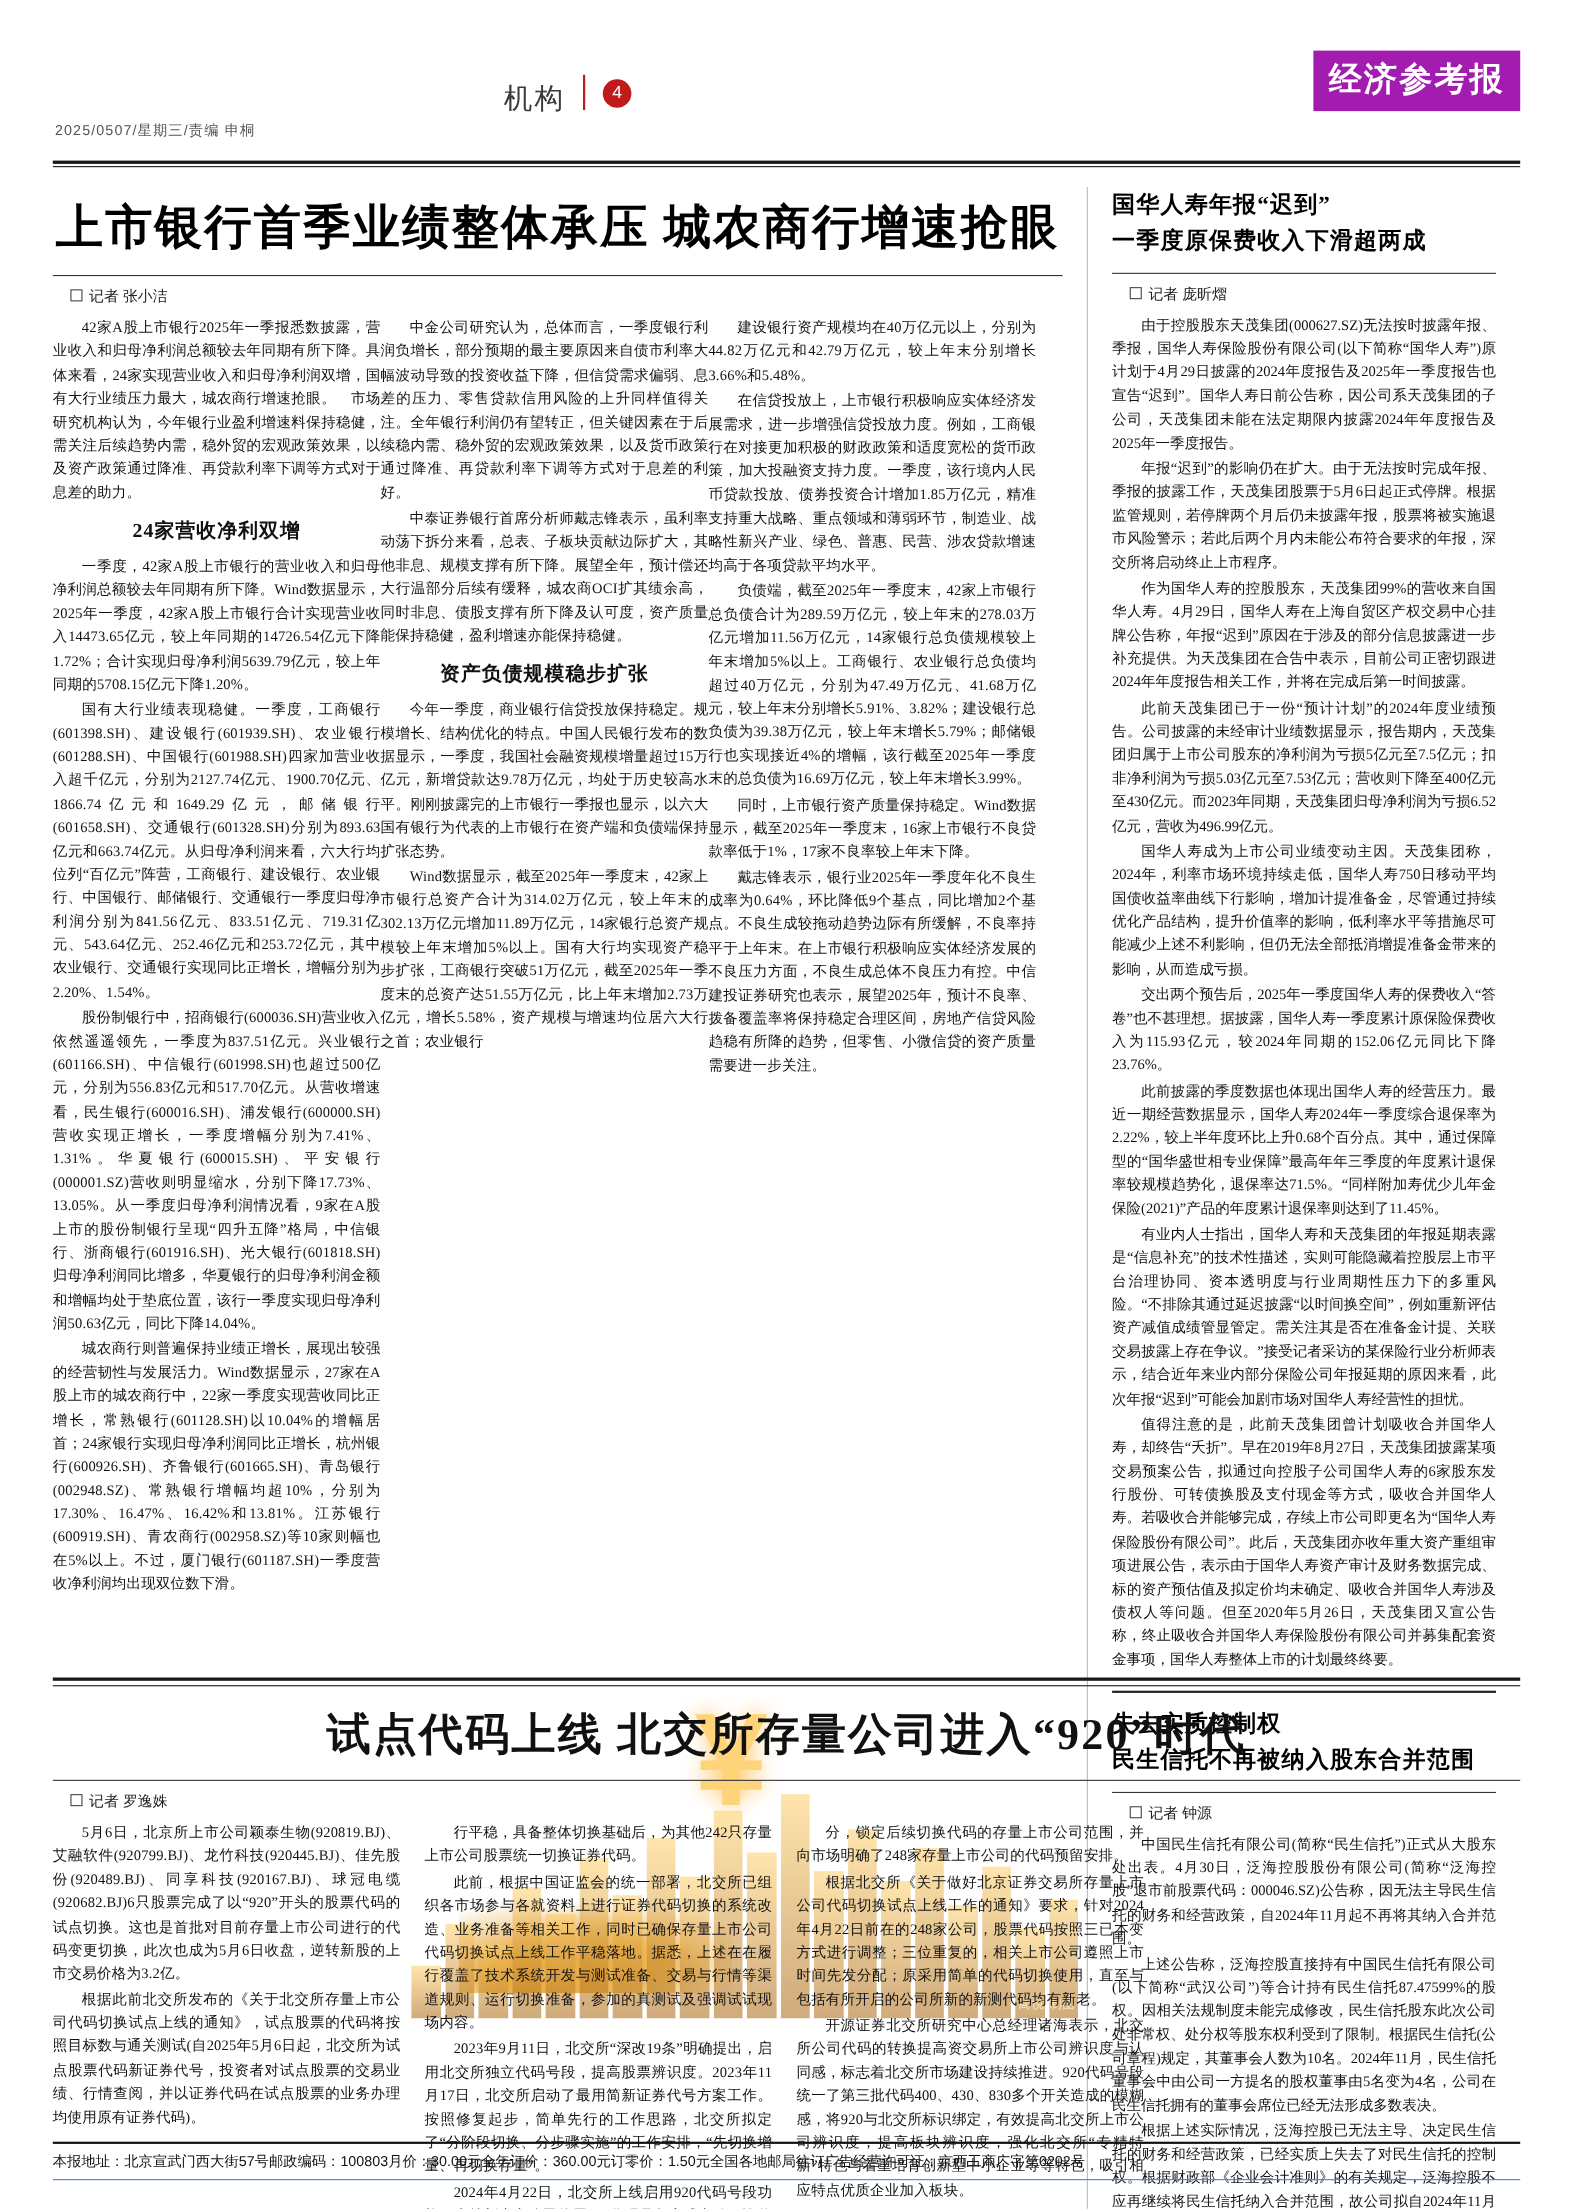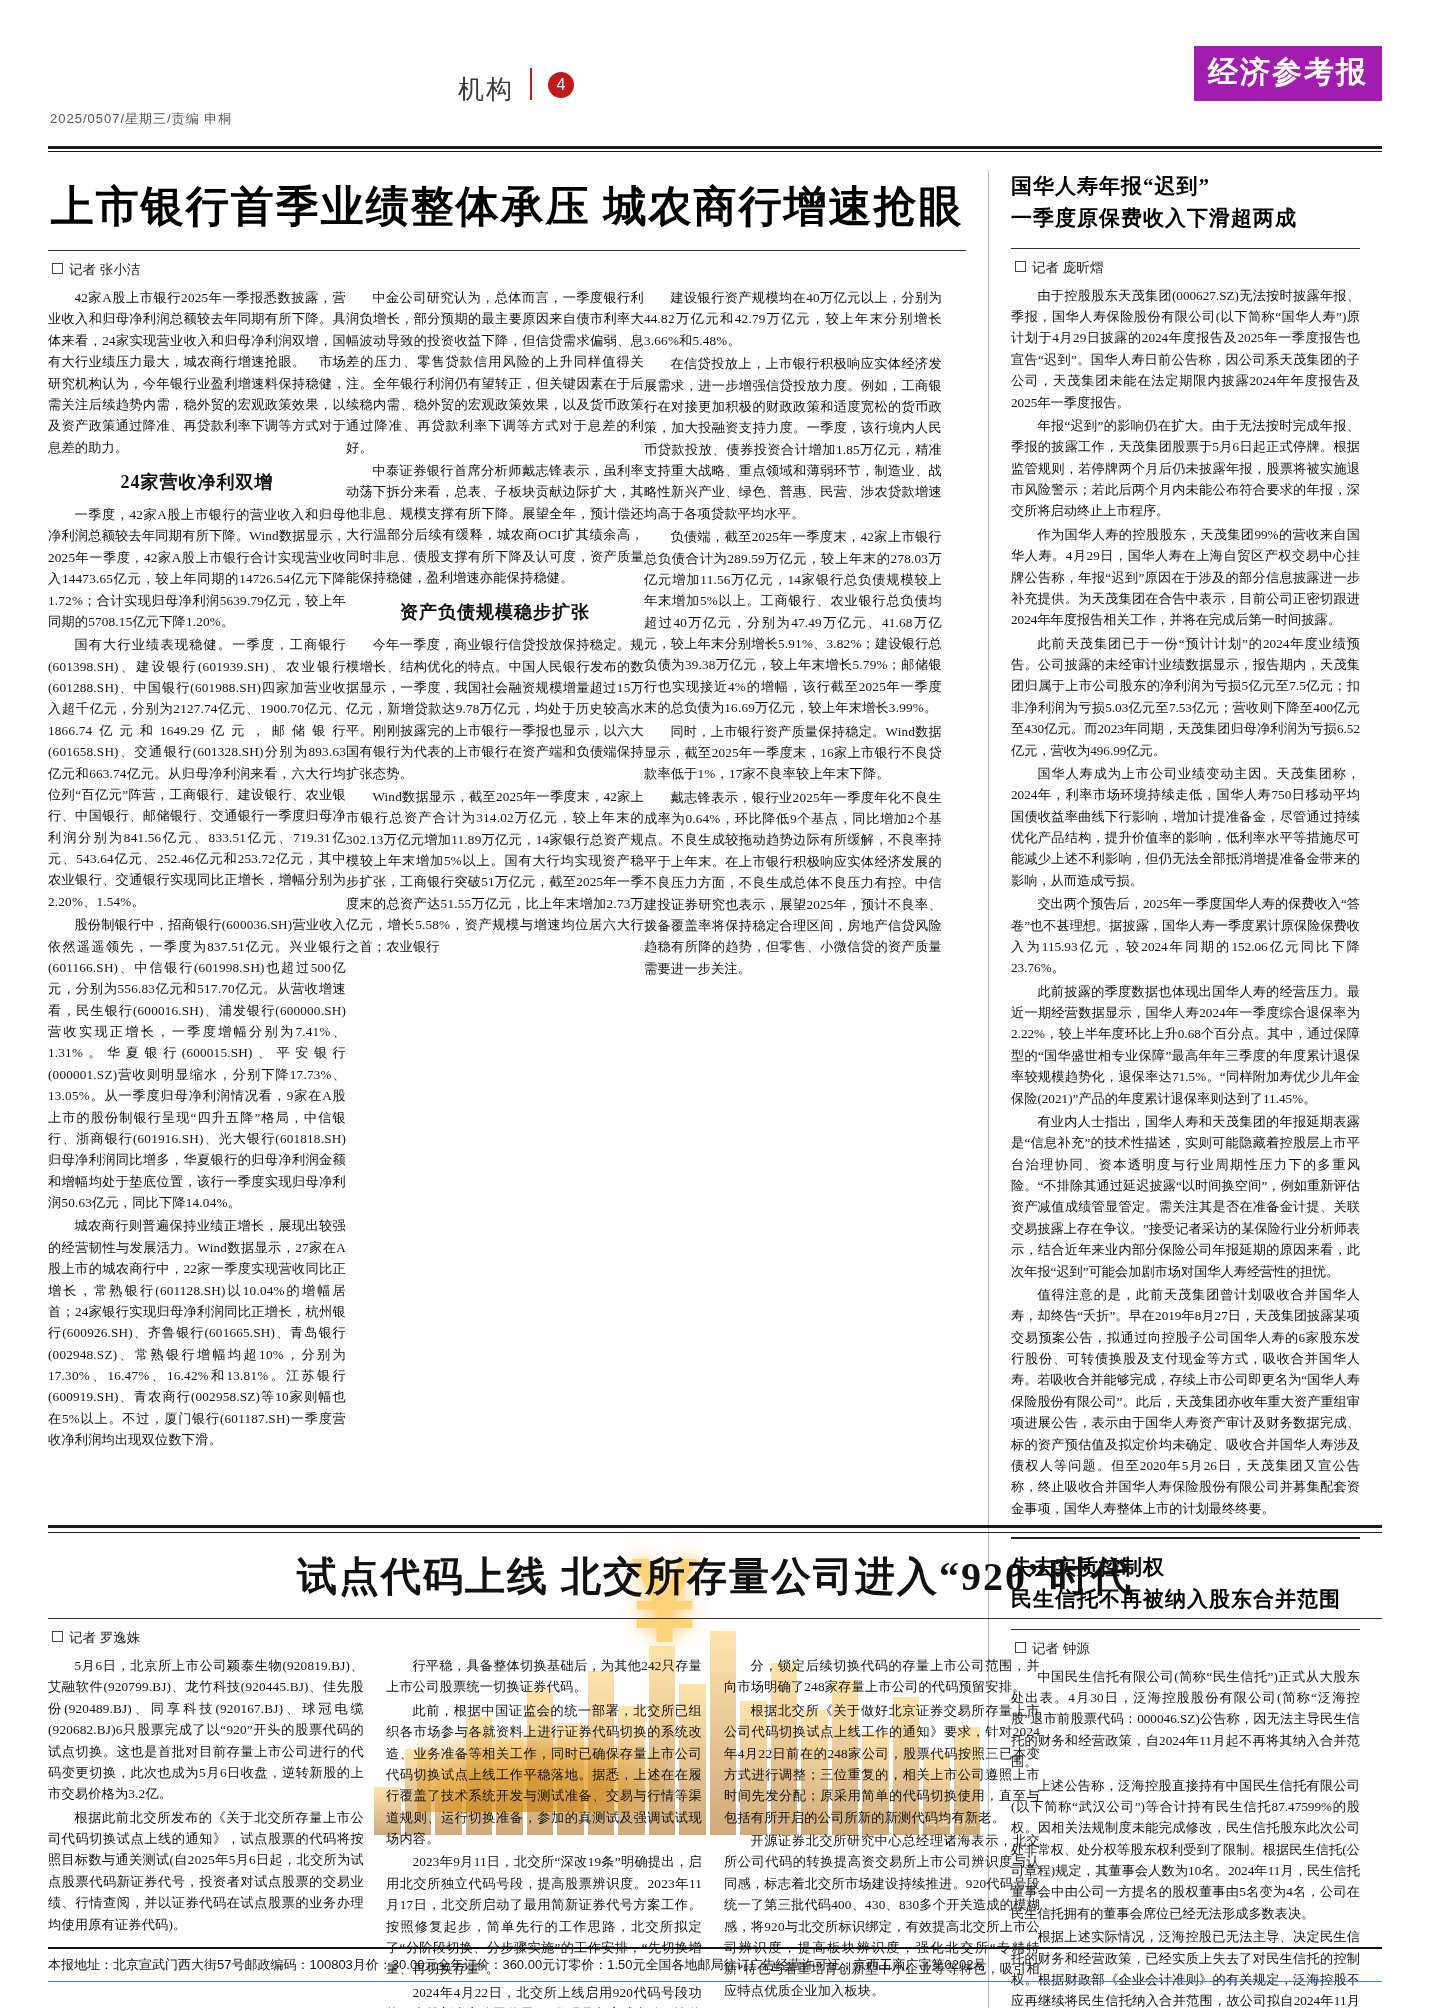--- a/index.html
+++ b/index.html
@@ -66,21 +66,21 @@
     text-align:center;
     margin:8px 0 4px 0;
     color:#000;
   }
   .hr-thin { border-top:1px solid #333; margin:14px 0 0 0; }
 
   .byline {
     font-family:"Liberation Sans", sans-serif;
     font-size:13.5px;
     color:#222;
-    margin:10px 0 8px 4px;
+    margin:10px 0 8px 16px;
   }
   .byline .box { display:inline-block; width:9px; height:9px; border:1px solid #444; margin-right:6px; }
 
   .cols3 { display:flex; }
   .col { width:298px; }
   .col p, .col .ptxt {
     font-size:13.2px;
     line-height:1.62;
     text-align:justify;
     margin:0 0 2px 0;

